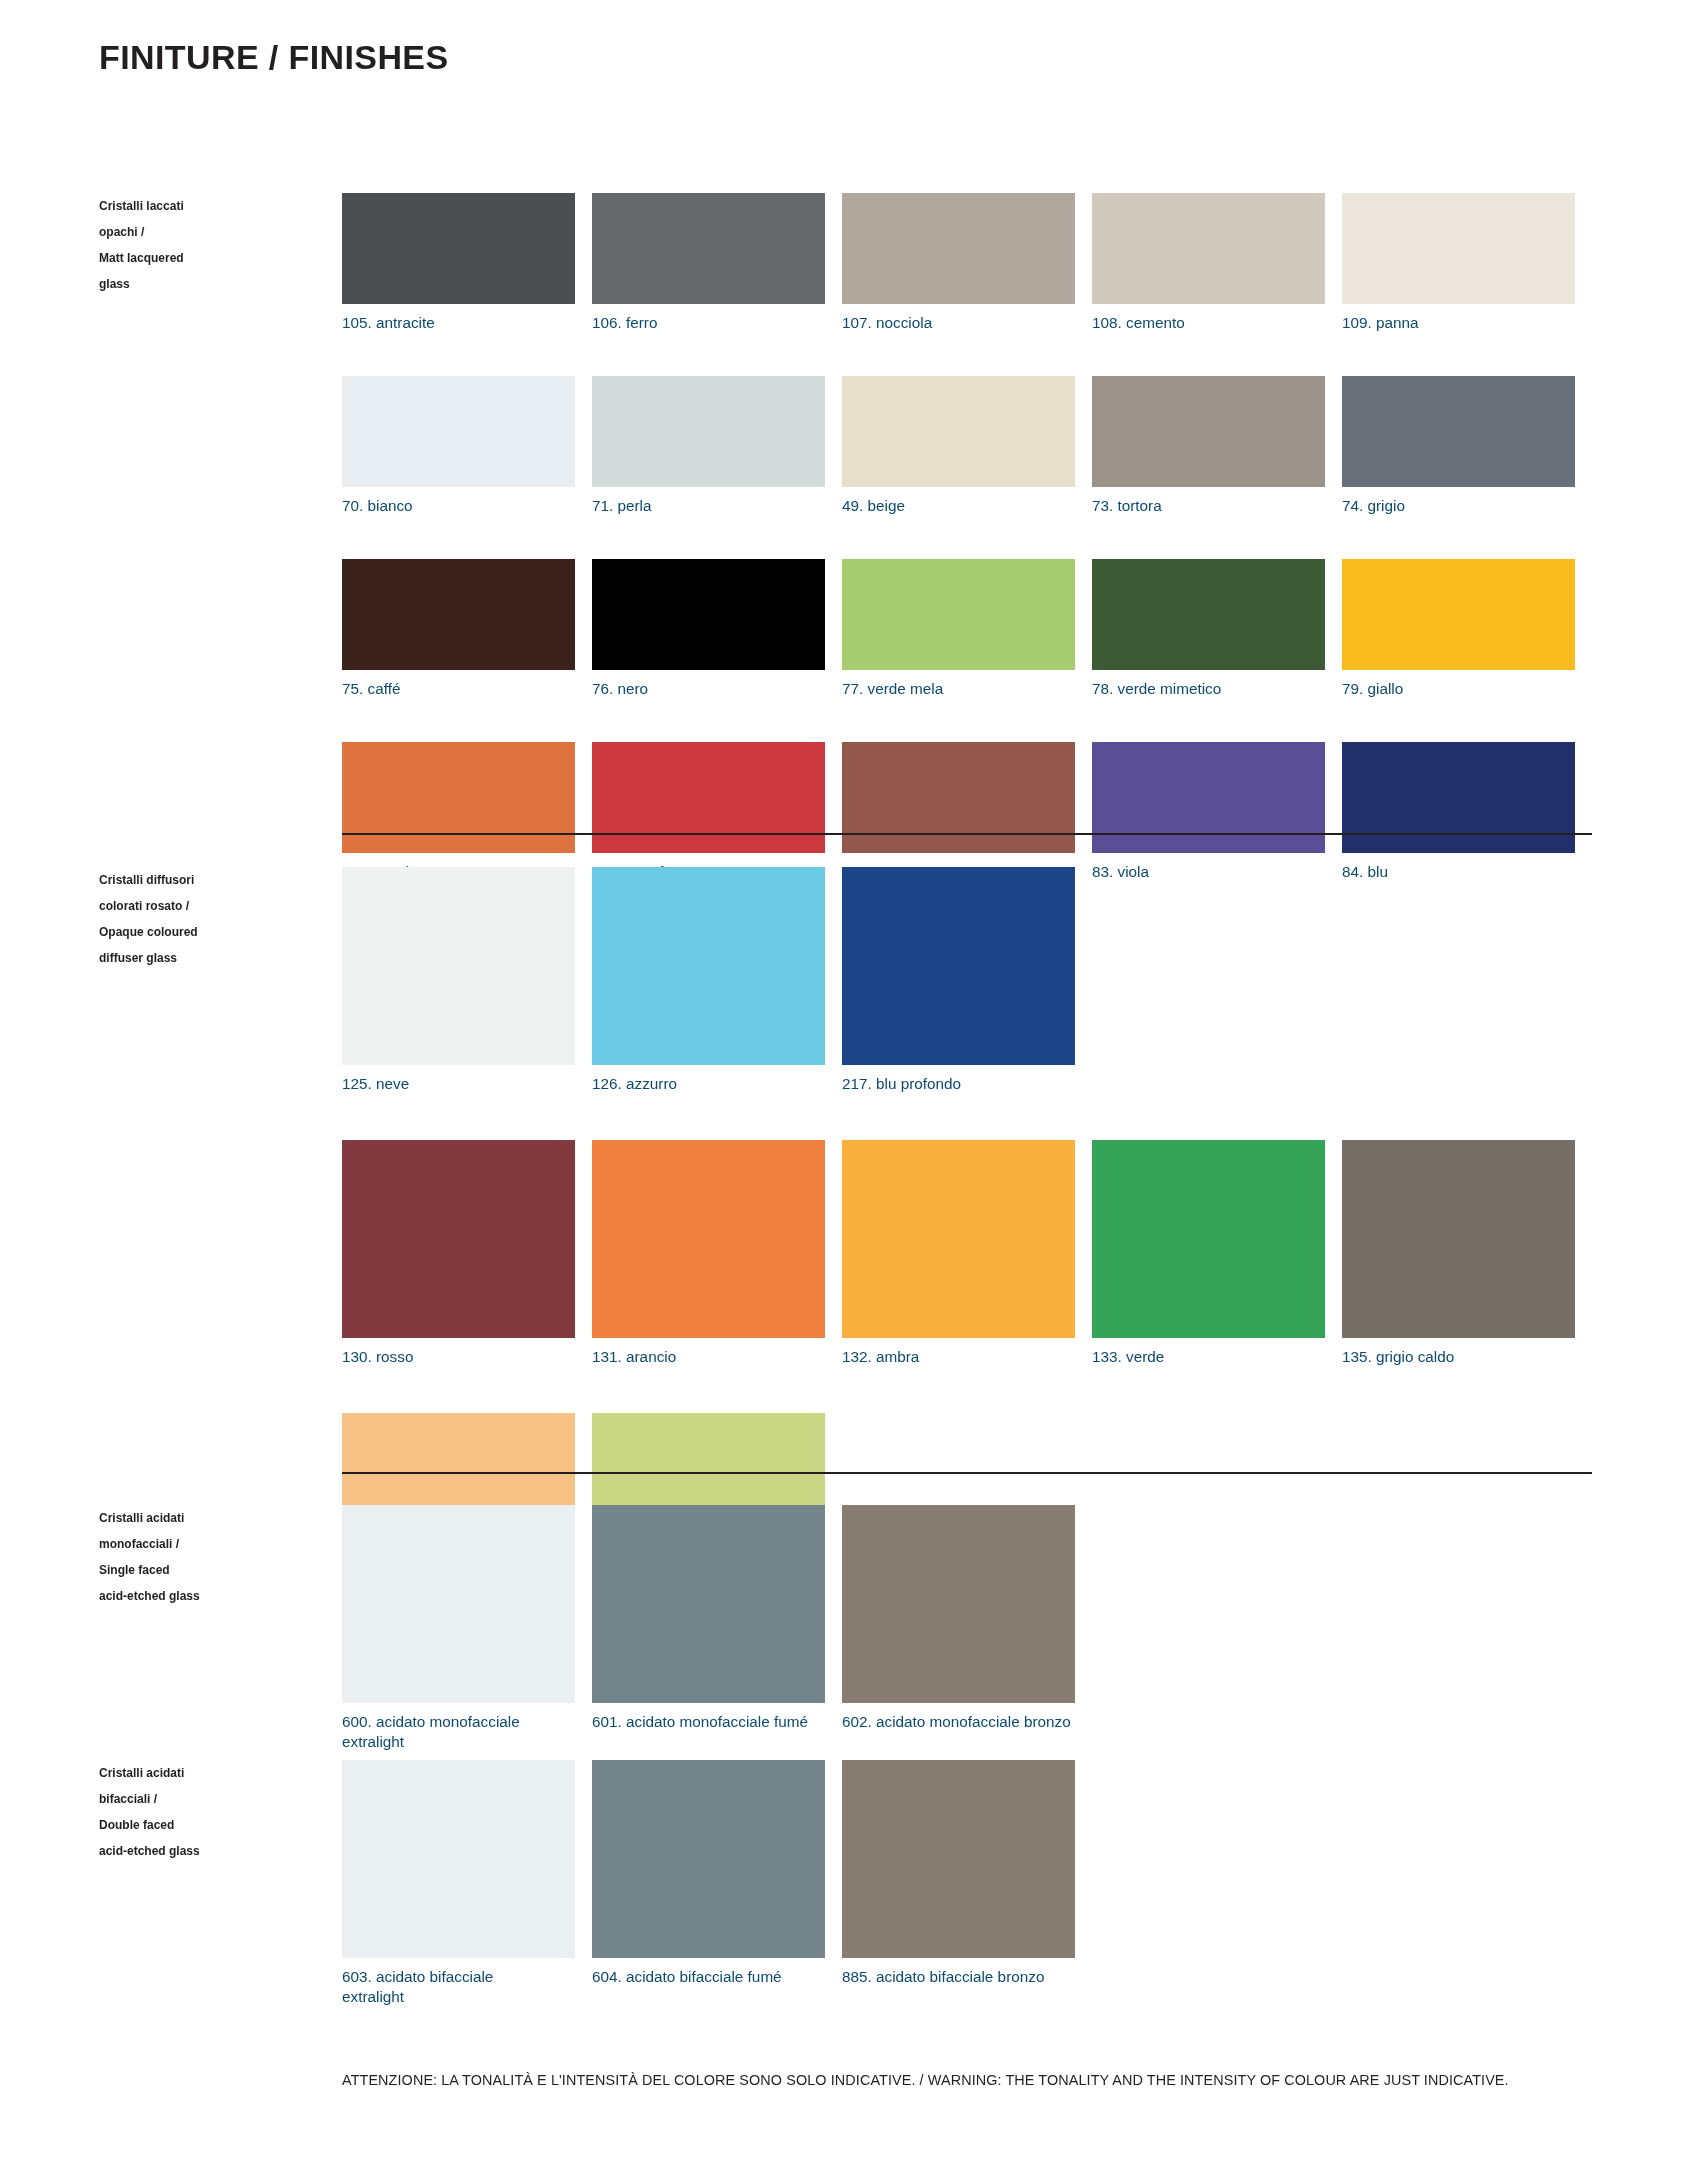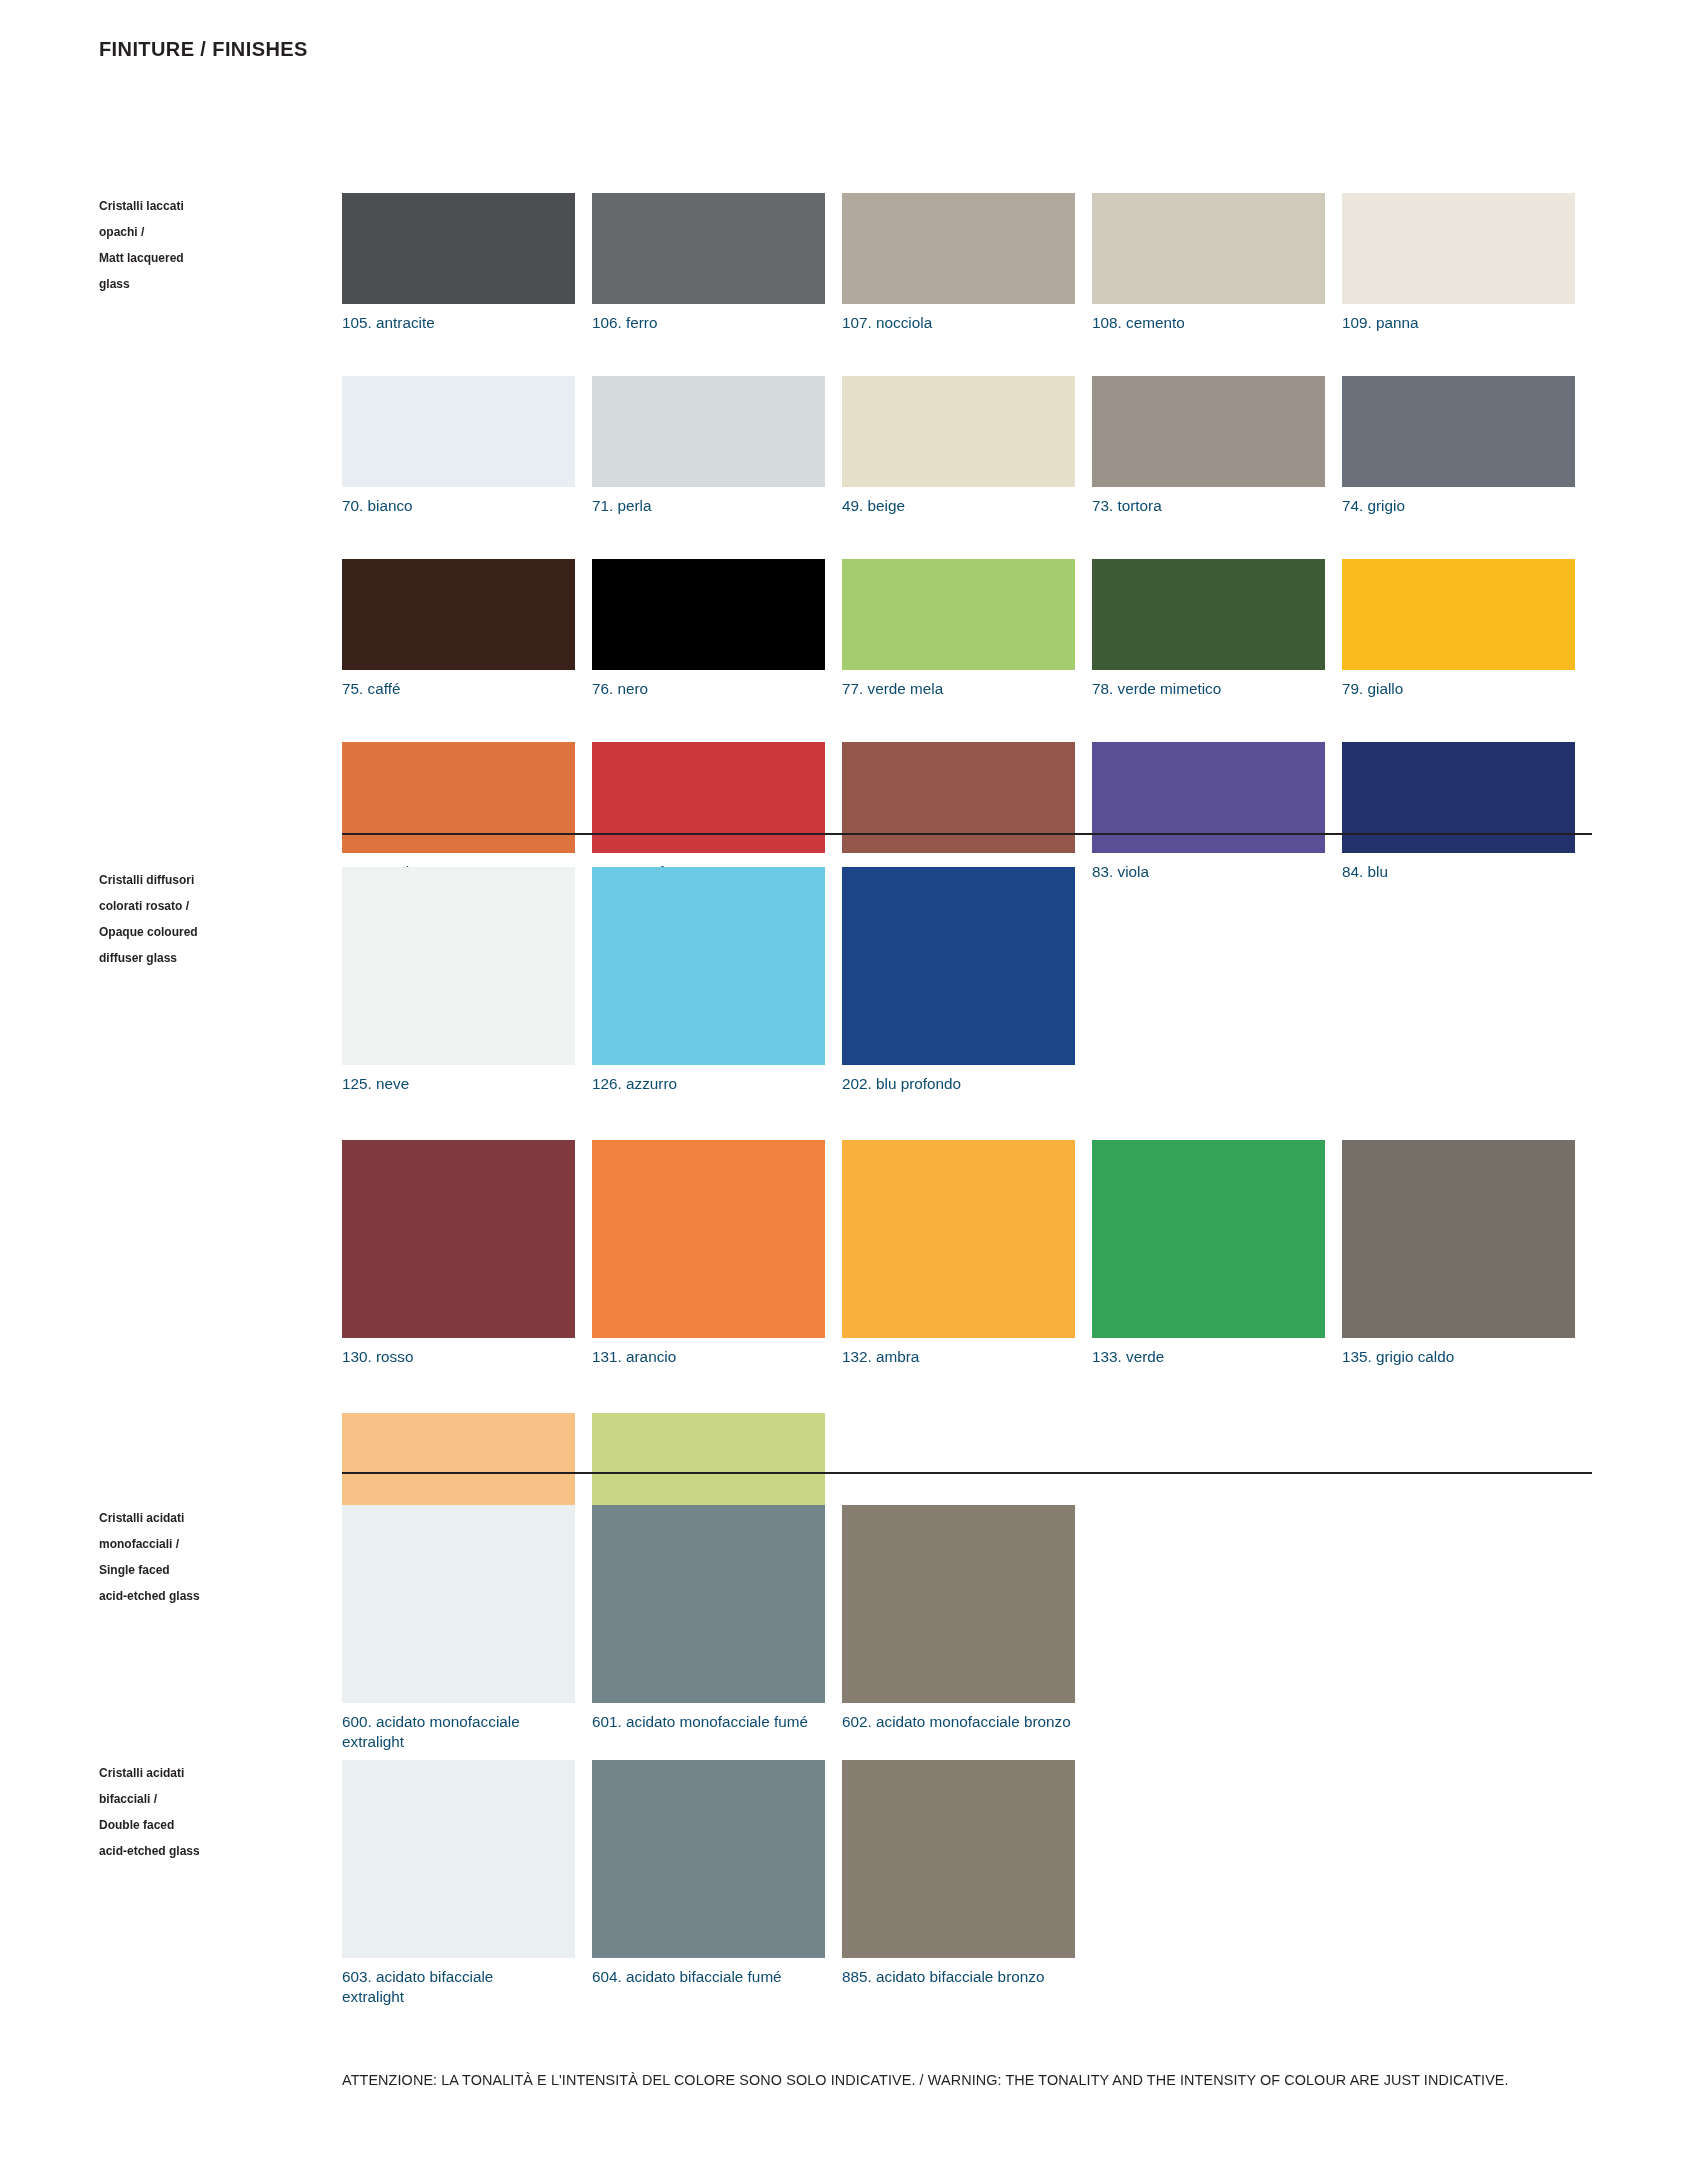--- a/index.html
+++ b/index.html
@@ -21,21 +21,21 @@
     width: 1691px;
     height: 2179px;
     box-sizing: border-box;
   }
 
   
   .page-title {
     position: absolute;
     left: 99px;
     top: 38px;
-    font-size: 20px;
+    font-size: 34px;
     font-weight: bold;
     letter-spacing: 0.4px;
     color: #231f20;
   }
 
   
   .section {
     position: absolute;
     left: 99px;
     width: 1493px;
@@ -241,21 +241,21 @@
         <div class="swatch-cell">
           <span class="swatch-chip tall" style="background-color: rgb(238, 243, 242);"></span>
           <div class="swatch-name">125. neve</div>
         </div>
         <div class="swatch-cell">
           <span class="swatch-chip tall" style="background-color: rgb(109, 202, 230);"></span>
           <div class="swatch-name">126. azzurro</div>
         </div>
         <div class="swatch-cell">
           <span class="swatch-chip tall" style="background-color: rgb(28, 69, 135);"></span>
-          <div class="swatch-name">202. blu profondo</div>
+          <div class="swatch-name">217. blu profondo</div>
         </div>
       </div>
       <div class="row-gap-tall"></div>
 
       <div class="swatch-row">
         <div class="swatch-cell">
           <span class="swatch-chip tall" style="background-color: rgb(129, 59, 64);"></span>
           <div class="swatch-name">130. rosso</div>
         </div>
         <div class="swatch-cell">

